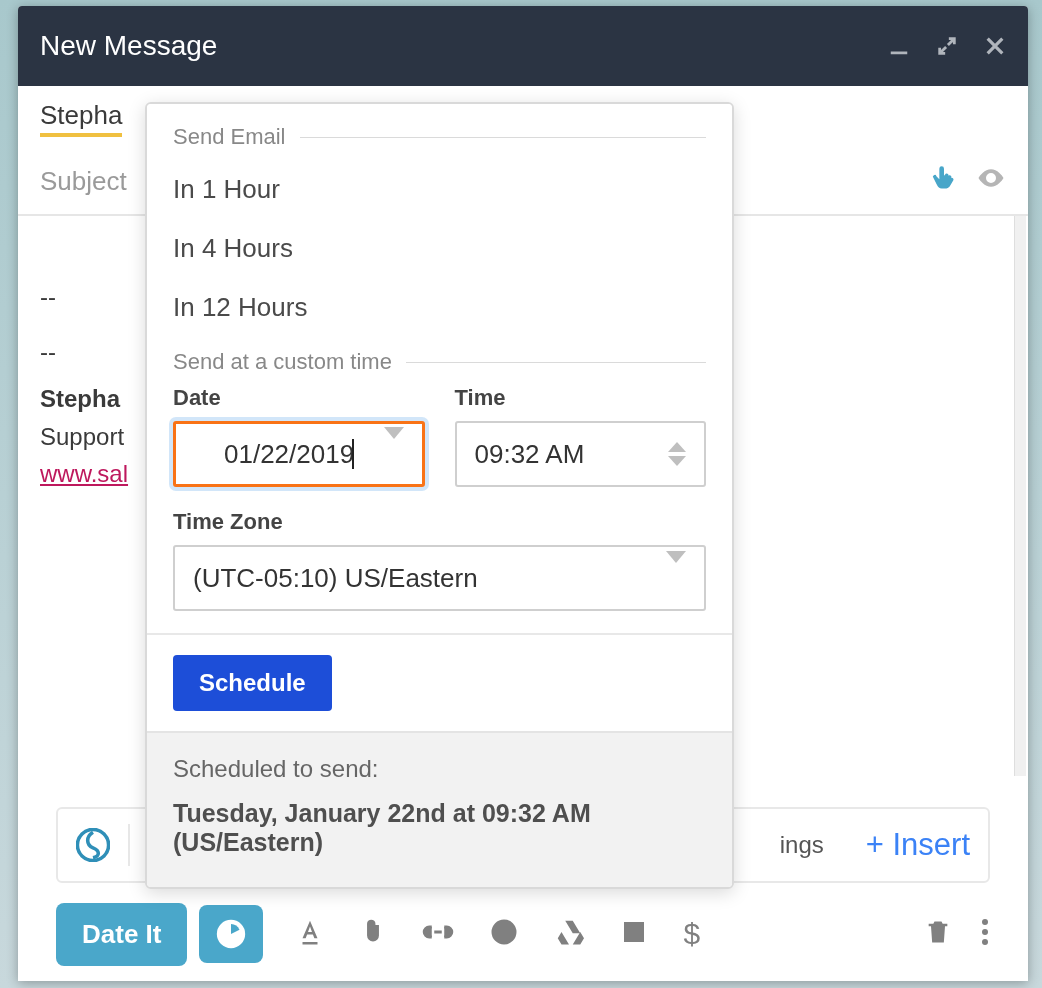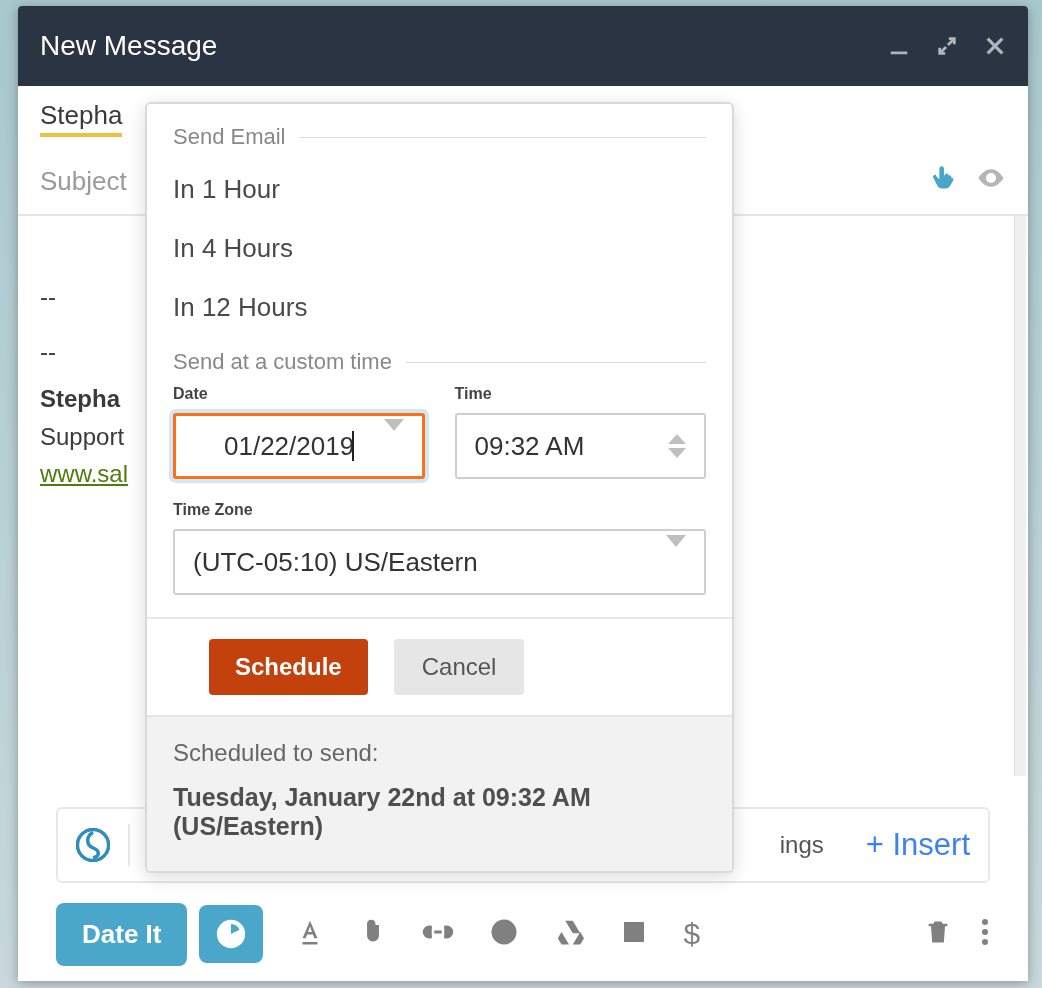--- a/index.html
+++ b/index.html
@@ -72,21 +72,21 @@
   .body-area {
     padding: 18px 22px 0 22px;
     font-size: 24px;
     color: #3a3a3a;
     line-height: 1.55;
     height: 560px;
     position: relative;
   }
   .body-area .sep { margin-top: 44px; }
   .body-area .sig-name { font-weight: 700; margin-top: 10px; }
-  .body-area .sig-link { color: #4d7c0f; text-decoration: underline; text-align: center; }
+  .body-area .sig-link { color: #be185d; text-decoration: underline; text-align: center; }
   .body-scroll {
     position: absolute;
     right: 2px;
     top: 0;
     width: 12px;
     height: 560px;
     background: #f0f0f0;
     border-left: 1px solid #dedede;
   }
 
@@ -189,21 +189,21 @@
     padding: 14px 0;
     cursor: pointer;
   }
   .custom-row {
     display: flex;
     gap: 30px;
     margin-top: 6px;
   }
   .field-col { flex: 1; }
   .field-label {
-    font-size: 16px;
+    font-size: 22px;
     color: #444;
     font-weight: 600;
     margin-bottom: 10px;
   }
   .picker {
     height: 66px;
     border: 2px solid #cfcfcf;
     border-radius: 3px;
     display: flex;
     align-items: center;
@@ -223,28 +223,27 @@
   }
   .tz-row { margin-top: 22px; }
   .tz-picker { width: 100%; }
   .btn-row {
     border-top: 2px solid #e8e8e8;
     padding: 20px 26px;
     display: flex;
     gap: 26px;
   }
   .btn-schedule {
-    background: #c2410c;
+    background: #1d4ed8;
     color: #fff;
     font-size: 24px;
     font-weight: 600;
     padding: 14px 26px;
     border: none;
     border-radius: 4px;
-    margin-left: 36px;
   }
   .btn-cancel {
     background: #e6e6e6;
     color: #555;
     font-size: 24px;
     padding: 14px 28px;
     border: none;
     border-radius: 4px;
   }
   .scheduled-box {
@@ -468,21 +467,20 @@
         <div class="picker tz-picker">
           <span>(UTC-05:10) US/Eastern</span>
           <span class="caret"><span class="caret-down"></span></span>
         </div>
       </div>
       <div style="height:14px"></div>
     </div>
 
     <div class="btn-row">
       <button class="btn-schedule">Schedule</button>
-      <button class="btn-cancel">Cancel</button>
     </div>
 
     <div class="scheduled-box">
       <div class="scheduled-label">Scheduled to send:</div>
       <div class="scheduled-time">Tuesday, January 22nd at 09:32 AM (US/Eastern)</div>
     </div>
   </div>
 
 </div>
 

